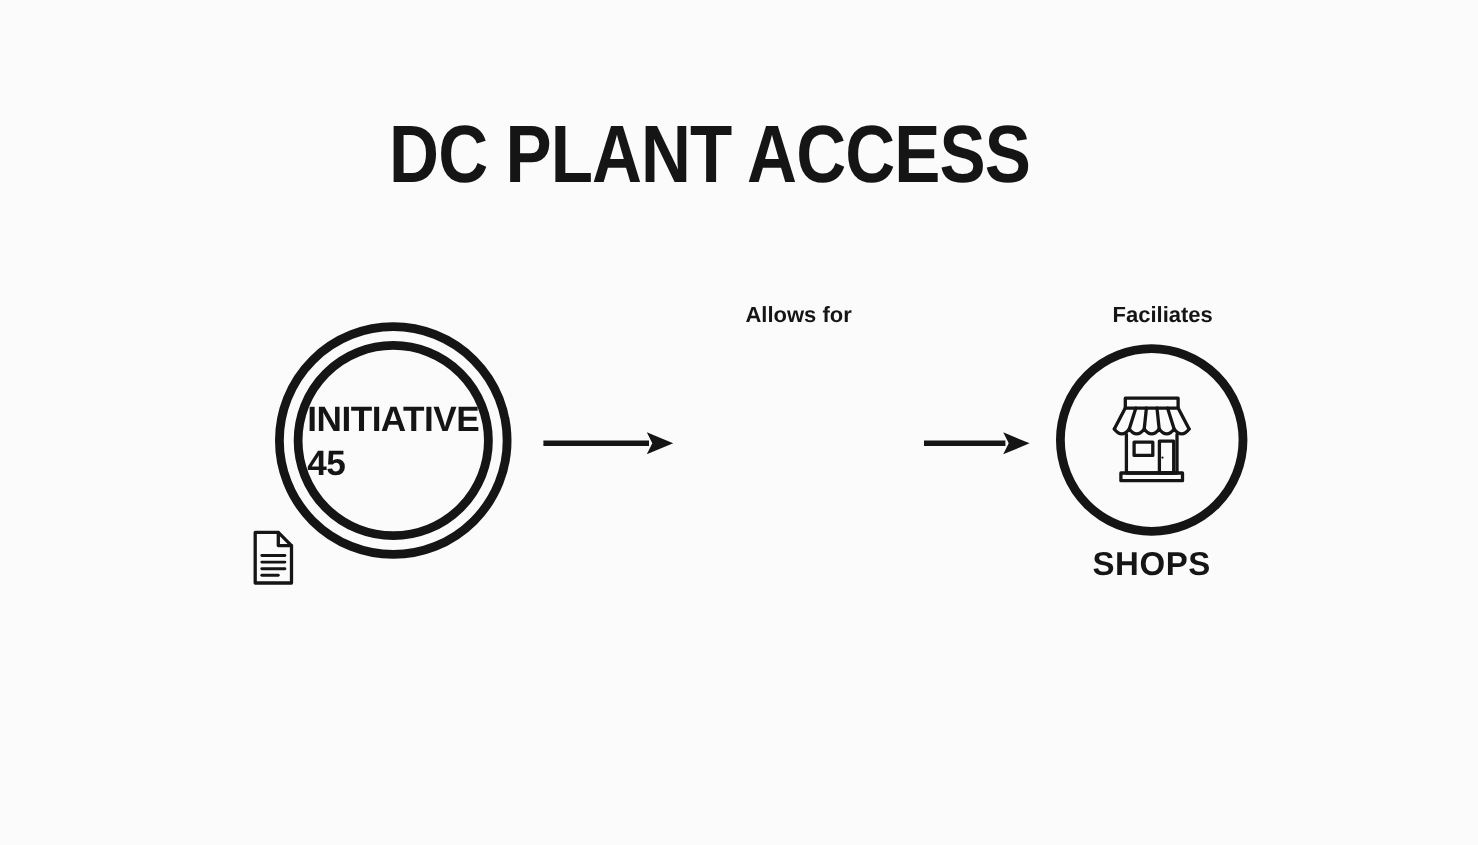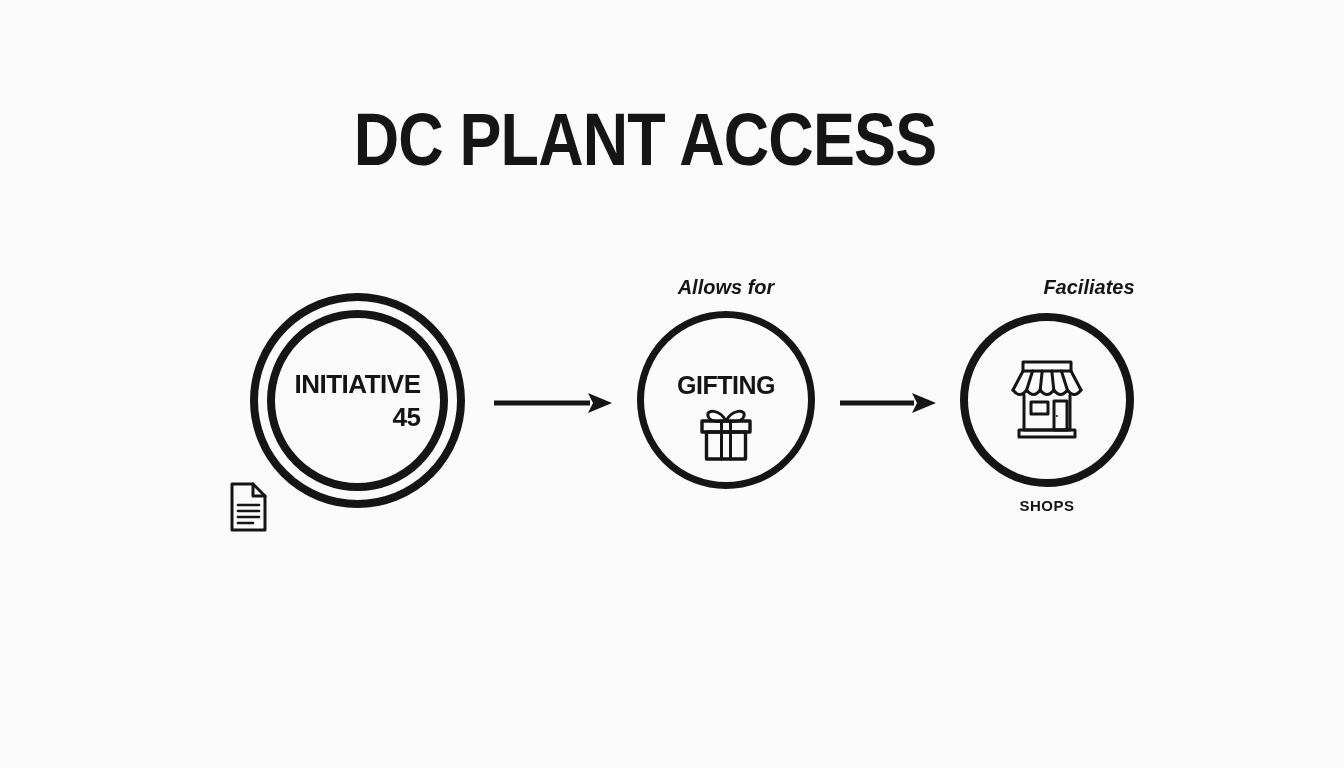--- a/index.html
+++ b/index.html
@@ -50,23 +50,23 @@
   }
   .node-initiative-inner {
     width: 181px; height: 181px;
     border: 8px solid var(--ink);
     border-radius: 50%;
     display: flex;
     align-items: center;
     justify-content: center;
   }
   .node-initiative-text {
-    text-align: right;
-    font-weight: 700;
-    font-size: 26px;
+    text-align: left;
+    font-weight: 700;
+    font-size: 32px;
     letter-spacing: -0.5px;
     line-height: 1.25;
   }
 
   
   .node-gifting {
     left: 637px; top: 311px;
     width: 178px; height: 178px;
     border-width: 7px;
     flex-direction: column;
@@ -86,32 +86,31 @@
     width: 174px; height: 174px;
   }
 
   .edge-label {
     position: absolute;
     width: 178px;
     text-align: center;
     font-weight: 700;
     font-size: 20px;
     color: var(--ink);
-    font-style: italic;
   }
   .label-allows-for { left: 637px; top: 276px; }
-  .label-faciliates { left: 1000px; top: 276px; }
+  .label-faciliates { left: 968px; top: 276px; }
 
   .node-bottom-label {
     position: absolute;
     left: 958px; top: 497px;
     width: 178px;
     text-align: center;
     font-weight: 700;
-    font-size: 15px;
+    font-size: 30px;
     letter-spacing: 0.5px;
     color: var(--ink);
   }
 
   .arrow {
     position: absolute;
     color: var(--ink);
   }
   .arrow-1 { left: 490px; top: 389px; }
   .arrow-2 { left: 836px; top: 389px; }
@@ -153,31 +152,20 @@
 
   <div class="arrow arrow-1">
     <svg width="124" height="28" viewBox="0 0 124 28">
       <line x1="4" y1="14" x2="100" y2="14" stroke="currentColor" stroke-width="5"></line>
       <path d="M98 4 L122 14 L98 24 L103 14 Z" fill="currentColor"></path>
     </svg>
   </div>
 
   <div class="edge-label label-allows-for">Allows for</div>
 
-  <div class="circle node-gifting">
-    <div class="node-gifting-label">GIFTING</div>
-    <svg class="gift-icon-svg" width="58" height="56" viewBox="0 0 58 56" fill="none" stroke="currentColor" stroke-width="3" stroke-linejoin="round" stroke-linecap="round">
-      <path d="M29 15 C 23 3, 9 3, 11 10 C 12.5 16, 22 16, 29 15 Z"></path>
-      <path d="M29 15 C 35 3, 49 3, 47 10 C 45.5 16, 36 16, 29 15 Z"></path>
-      <rect x="5" y="15" width="48" height="11" stroke-width="3.4"></rect>
-      <rect x="9.5" y="26" width="39" height="27" stroke-width="3.4"></rect>
-      <line x1="24.5" y1="15" x2="24.5" y2="53" stroke-width="3"></line>
-      <line x1="33.5" y1="15" x2="33.5" y2="53" stroke-width="3"></line>
-    </svg>
-  </div>
 
   <div class="arrow arrow-2">
     <svg width="102" height="28" viewBox="0 0 102 28">
       <line x1="4" y1="14" x2="78" y2="14" stroke="currentColor" stroke-width="5"></line>
       <path d="M76 4 L100 14 L76 24 L81 14 Z" fill="currentColor"></path>
     </svg>
   </div>
 
   <div class="edge-label label-faciliates">Faciliates</div>
 

